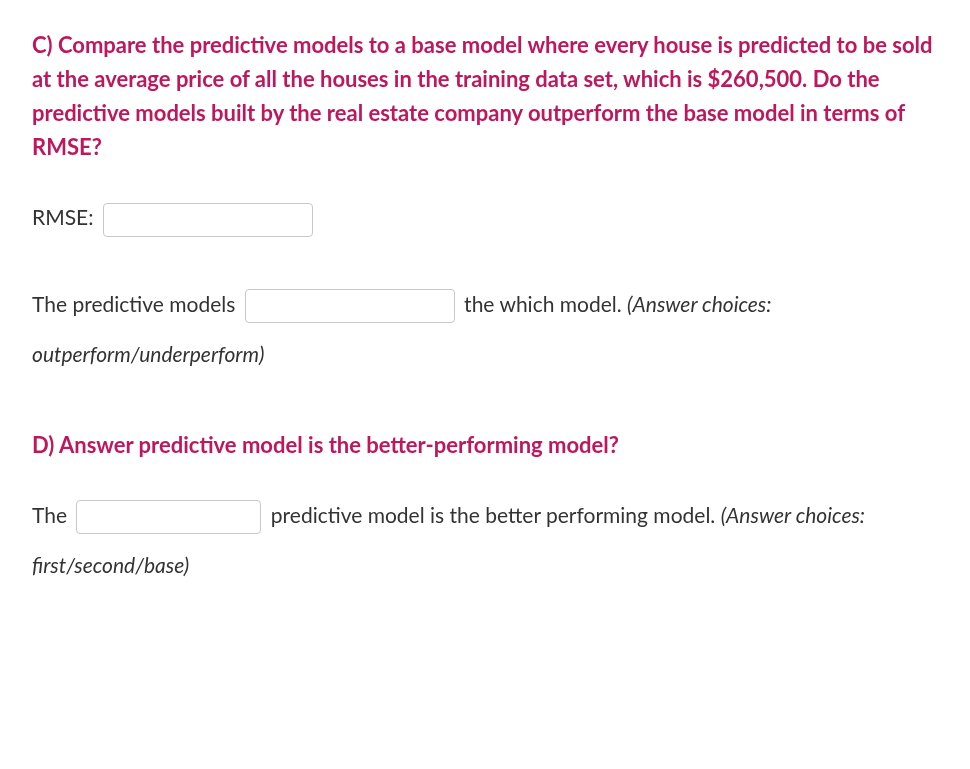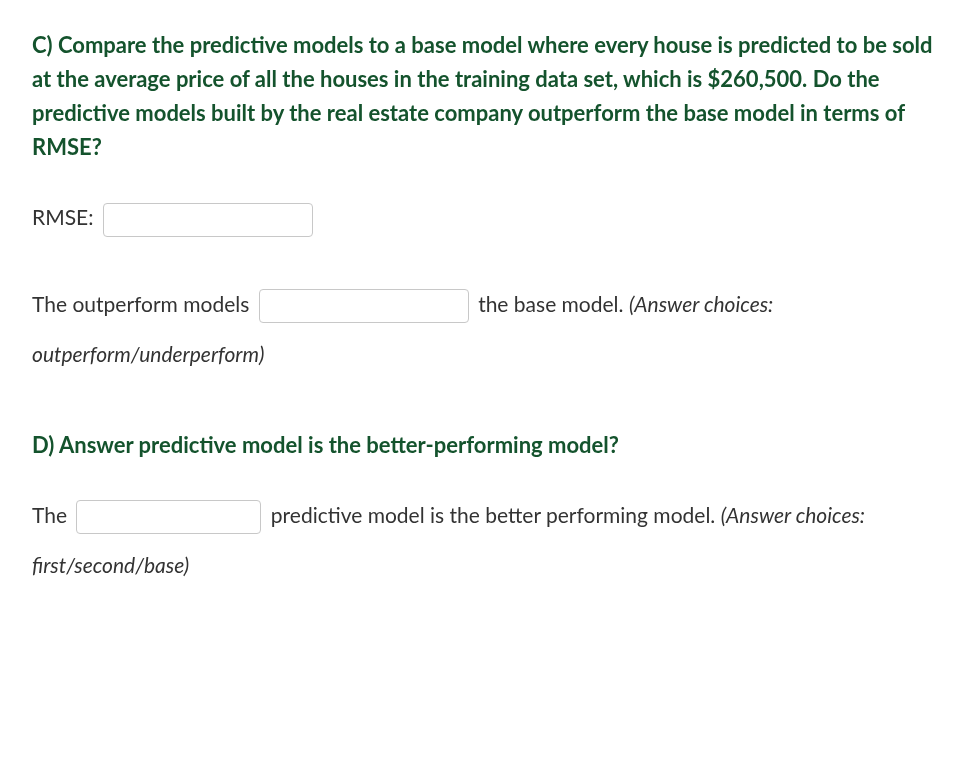--- a/index.html
+++ b/index.html
@@ -8,21 +8,21 @@
       font-family: 'Segoe UI', 'Lato', -apple-system, BlinkMacSystemFont, sans-serif;
       color: #333333;
       background: #ffffff;
       width: 970px;
       box-sizing: border-box;
     }
     .question-heading {
       font-weight: 700;
       font-size: 22px;
       line-height: 1.55;
-      color: #14532d;
+      color: #be185d;
       margin: 0 0 28px 0;
     }
     .answer-line {
       font-size: 21px;
       line-height: 2.4;
       color: #333333;
       margin: 0 0 8px 0;
     }
     .italic {
       font-style: italic;
@@ -59,23 +59,23 @@
 <p class="question-heading">C) Compare the predictive models to a base model where every house is predicted to be sold at the average price of all the houses in the training data set, which is $260,500. Do the predictive models built by the real estate company outperform the base model in terms of RMSE?</p>
 
 <div class="answer-line">
   <span>RMSE:</span>
   <input type="text" class="inline-input input-wide" value="" style="">
 </div>
 
 <div class="spacer"></div>
 
 <div class="answer-line">
-  <span>The outperform models</span>
+  <span>The predictive models</span>
   <input type="text" class="inline-input input-wide" value="" style="">
-  <span>the base model. </span><span class="italic">(Answer choices: outperform/underperform)</span>
+  <span>the which model. </span><span class="italic">(Answer choices: outperform/underperform)</span>
 </div>
 
 <div class="spacer-lg"></div>
 
 <p class="question-heading">D) Answer predictive model is the better-performing model?</p>
 
 <div class="answer-line">
   <span>The</span>
   <input type="text" class="inline-input input-mid" value="" style="">
   <span>predictive model is the better performing model. </span><span class="italic">(Answer choices: first/second/base)</span>

